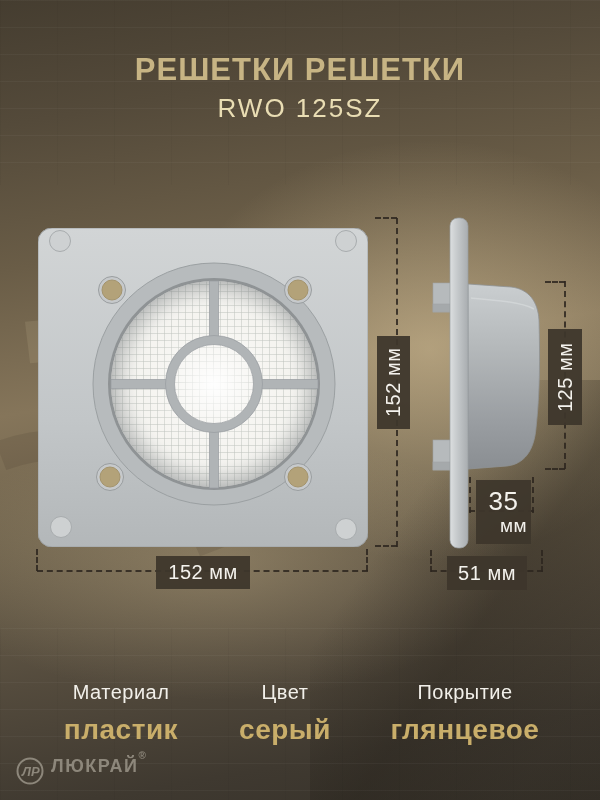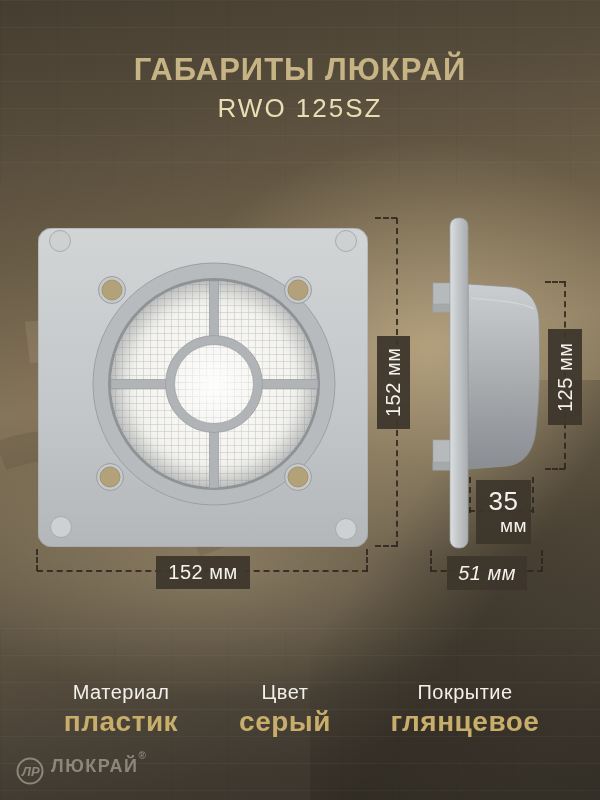--- a/index.html
+++ b/index.html
@@ -34,41 +34,41 @@
   .dim-box{position:absolute;background:rgba(62,54,44,.94);color:#f4f2ed;
     display:flex;align-items:center;justify-content:center;
     font-size:20px;letter-spacing:.5px;white-space:nowrap;}
   .dim-box.vert{writing-mode:vertical-rl;transform:rotate(180deg);}
   .dim-box.stack{flex-direction:column;line-height:1.05;}
   .dim-box.stack .big{font-size:26px;}
   .dim-box.stack .small{font-size:19px;margin-left:20px;}
 
   .spec{position:absolute;top:681px;width:190px;text-align:center;}
   .spec .lbl{font-size:20px;color:#f2f0ea;letter-spacing:.5px;}
-  .spec .val{margin-top:2px;font-size:28px;font-weight:bold;color:#c9ae6a;letter-spacing:.5px;}
+  .spec .val{margin-top:10px;font-size:28px;font-weight:bold;color:#c9ae6a;letter-spacing:.5px;}
   .spec1{left:26px;} .spec2{left:190px;} .spec3{left:370px;}
 
   .brand{position:absolute;left:15px;top:756px;display:flex;align-items:flex-start;gap:6px;color:#8d877b;}
   .brand-name{font-size:18px;font-weight:bold;letter-spacing:1.5px;}
   .brand-reg{font-size:10px;vertical-align:top;position:relative;top:-6px;}
 </style>
 </head>
 <body>
 
 <div class="stage">
 
   <div class="glow1"></div>
   <div class="glow2"></div>
   <div class="arc1"></div>
   <div class="arc2"></div>
   <div class="shade-br"></div>
   <div class="brick top"></div>
   <div class="brick bottom"></div>
 
-  <div class="title">ГАБАРИТЫ ЛЮКРАЙ</div>
+  <div class="title">РЕШЕТКИ РЕШЕТКИ</div>
   <div class="model">RWO 125SZ</div>
 
   <svg class="view" style="left:38px;top:228px;" width="330" height="319" viewBox="0 0 330 319">
     <defs>
       <linearGradient id="plateG" x1="0" y1="0" x2="0" y2="1">
         <stop offset="0" stop-color="#d2d5d6"></stop>
           <stop offset=".6" stop-color="#c2c6c8"></stop>
           <stop offset="1" stop-color="#b3b7b9"></stop>
       </linearGradient>
       <pattern id="mesh" width="7" height="7" patternUnits="userSpaceOnUse">
@@ -159,21 +159,21 @@
   <div class="dim-line-v" style="left:469px;top:477px;height:36px;"></div>
   <div class="dim-line-v" style="left:532px;top:477px;height:36px;"></div>
   <div class="dim-box stack" style="left:476px;top:480px;width:55px;height:64px;">
     <span class="big">35</span>
     <span class="small">мм</span>
   </div>
 
   <div class="dim-line-h" style="left:431px;top:570px;width:112px;"></div>
   <div class="dim-line-v" style="left:430px;top:550px;height:22px;"></div>
   <div class="dim-line-v" style="left:541px;top:550px;height:22px;"></div>
-  <div class="dim-box" style="left:447px;top:556px;width:80px;height:34px;font-style:italic;">51 мм</div>
+  <div class="dim-box" style="left:447px;top:556px;width:80px;height:34px;">51 мм</div>
 
   <div class="spec spec1">
     <div class="lbl">Материал</div>
     <div class="val">пластик</div>
   </div>
   <div class="spec spec3">
     <div class="lbl">Покрытие</div>
     <div class="val">глянцевое</div>
   </div>
   <div class="spec spec2">

